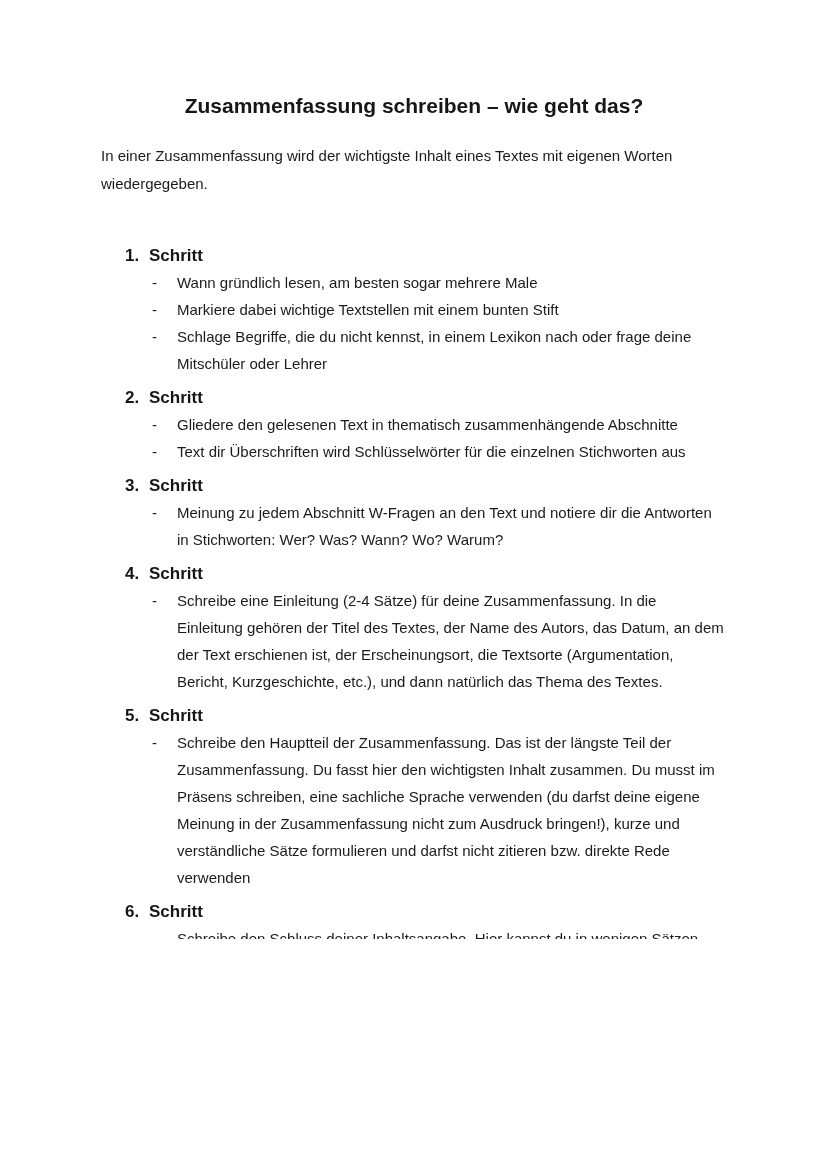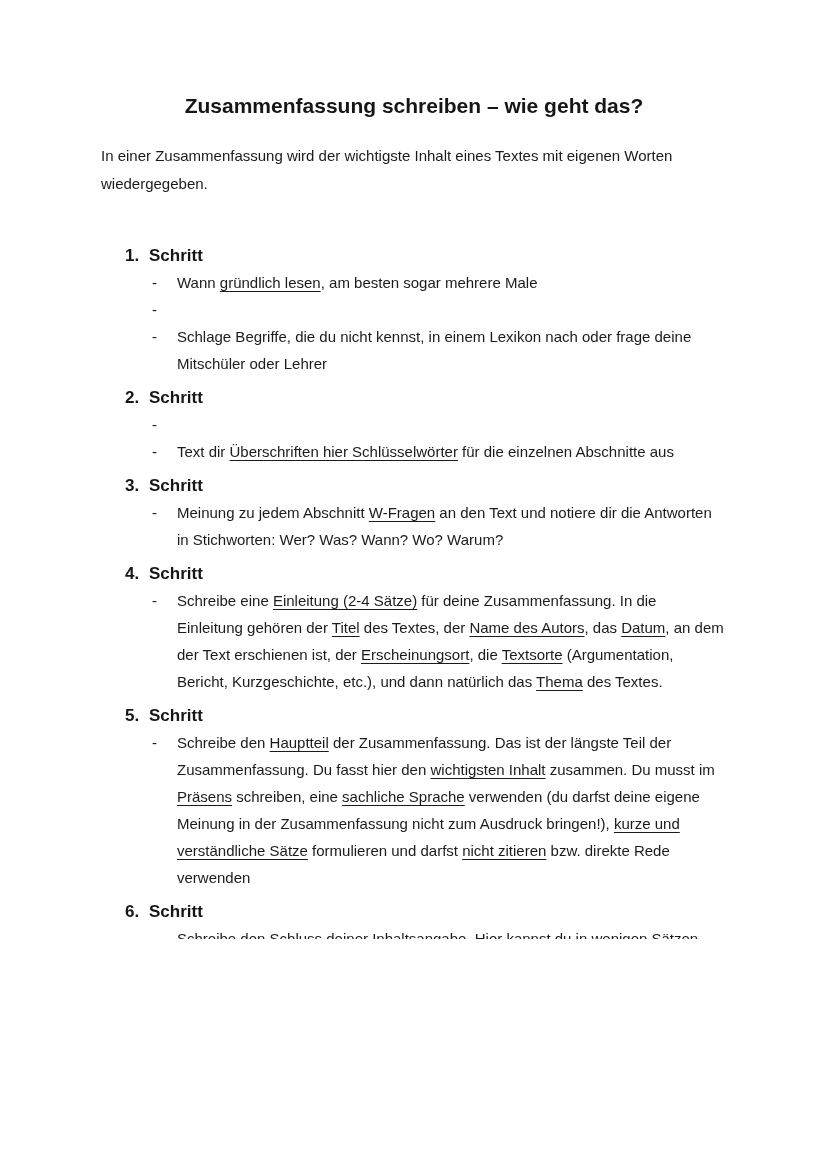--- a/index.html
+++ b/index.html
@@ -55,21 +55,20 @@
     margin-left: 55px;
   }
   .bullet-dash {
     width: 25px;
     flex-shrink: 0;
   }
   .bullet-text {
     max-width: 548px;
   }
   .u {
-    text-decoration: underline;
     text-underline-offset: 3px;
     text-decoration-thickness: 1px;
   }
 </style>
 </head>
 <body>
 
 <div class="page">
   <h1 class="title">Zusammenfassung schreiben – wie geht das?</h1>
   <p class="intro">In einer Zusammenfassung wird der wichtigste Inhalt eines Textes mit eigenen Worten wiedergegeben.</p>
@@ -77,35 +76,37 @@
       <div class="step-heading">
         <span class="step-num">1.</span>
         <span>Schritt</span>
       </div>
       <div class="bullet">
         <span class="bullet-dash">-</span>
         <div class="bullet-text"><span>Wann </span><span class="u">gründlich lesen</span><span>, am besten sogar mehrere Male</span></div>
       </div>
       <div class="bullet">
         <span class="bullet-dash">-</span>
+        <div class="bullet-text"><span class="u">Markiere</span><span> dabei wichtige Textstellen mit einem bunten Stift</span></div>
       </div>
       <div class="bullet">
         <span class="bullet-dash">-</span>
         <div class="bullet-text"><span>Schlage Begriffe, die du nicht kennst, in einem Lexikon nach oder frage deine Mitschüler oder Lehrer</span></div>
       </div>
       <div class="step-heading">
         <span class="step-num">2.</span>
         <span>Schritt</span>
       </div>
       <div class="bullet">
         <span class="bullet-dash">-</span>
+        <div class="bullet-text"><span>Gliedere den gelesenen Text in thematisch zusammenhängende </span><span class="u">Abschnitte</span></div>
       </div>
       <div class="bullet">
         <span class="bullet-dash">-</span>
-        <div class="bullet-text"><span>Text dir </span><span class="u">Überschriften hier Schlüsselwörter</span><span> für die einzelnen Abschnitte aus</span></div>
+        <div class="bullet-text"><span>Text dir </span><span class="u">Überschriften wird Schlüsselwörter</span><span> für die einzelnen Stichworten aus</span></div>
       </div>
       <div class="step-heading">
         <span class="step-num">3.</span>
         <span>Schritt</span>
       </div>
       <div class="bullet">
         <span class="bullet-dash">-</span>
         <div class="bullet-text"><span>Meinung zu jedem Abschnitt </span><span class="u">W-Fragen</span><span> an den Text und notiere dir die Antworten in Stichworten: Wer? Was? Wann? Wo? Warum?</span></div>
       </div>
       <div class="step-heading">

